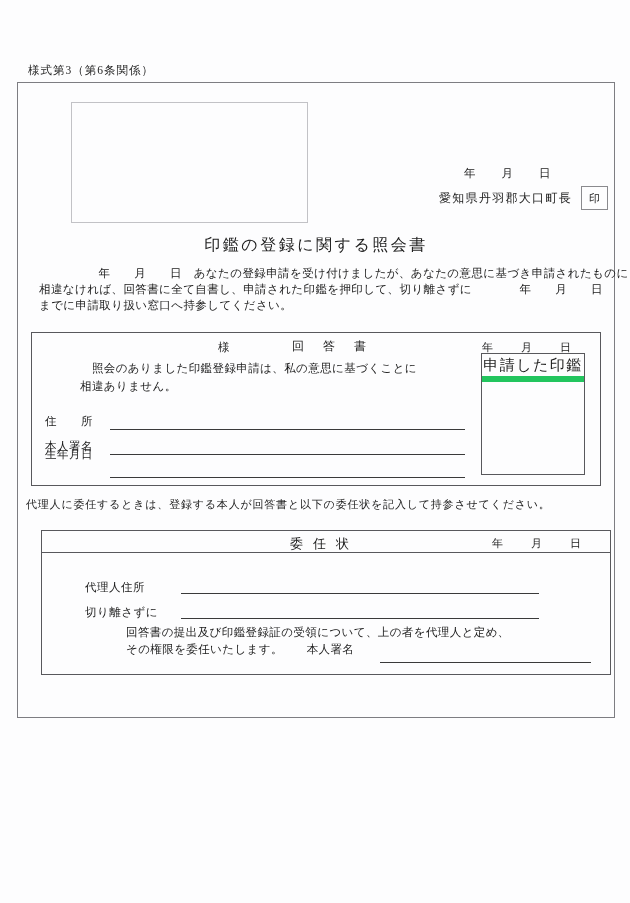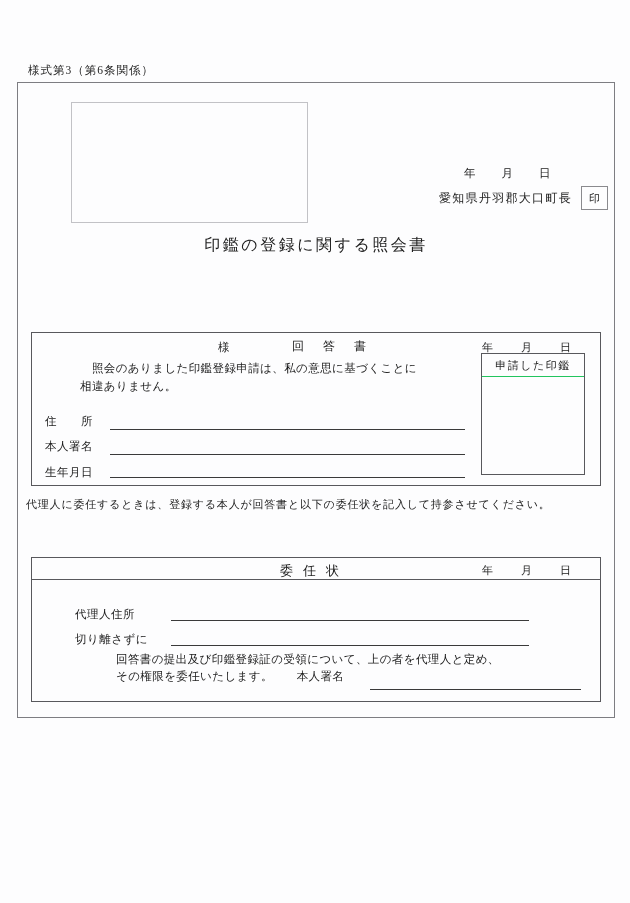--- a/index.html
+++ b/index.html
@@ -29,39 +29,39 @@
   #inkan-box{left:563px;top:103px;width:25px;height:22px;border:1px solid #8a8a8e;
     text-align:center;line-height:22px;font-size:11px;}
 
   #doc-title{left:0;top:152px;width:596px;text-align:center;
     font-size:16px;letter-spacing:2.5px;}
 
   #intro{left:21px;top:182px;font-size:11.5px;line-height:16px;letter-spacing:0.4px;}
 
   .section-box{left:13px;width:568px;border:1px solid #58585c;background:transparent;}
   #reply-box{top:249px;height:152px;}
-  #poa-box{top:474px;height:143px;}
+  #poa-box{top:447px;height:143px;margin-left:10px;}
 
   .box-rel{position:absolute;inset:0;}
 
   
   #reply-sama{left:186px;top:7px;font-size:11.5px;}
   #reply-title{left:260px;top:5px;font-size:12px;letter-spacing:19px;}
   #reply-date{left:450px;top:7px;font-size:11px;letter-spacing:2px;}
   #applied-seal-box{left:449px;top:20px;width:102px;height:120px;border:1px solid #58585c;}
-  #applied-seal-label{display:block;height:22px;line-height:22px;border-bottom:1px solid #22c55e;
-    text-align:center;font-size:11px;letter-spacing:1.5px;}
+  #applied-seal-label{display:block;height:22px;line-height:22px;border-bottom:6px solid #22c55e;
+    text-align:center;font-size:15px;letter-spacing:1.5px;}
   #reply-statement{left:13px;top:26px;font-size:11.5px;line-height:18px;letter-spacing:0.4px;margin-left:35px;}
   .field-label{font-size:11.5px;letter-spacing:0.5px;}
   .u-line{border-bottom:1px solid #3a3a3a;height:0;}
   #fld-addr-label{left:13px;top:81px;}
   #fld-addr-line{left:78px;top:96px;width:355px;}
   #fld-sign-label{left:13px;top:106px;}
   #fld-sign-line{left:78px;top:121px;width:355px;}
-  #fld-birth-label{left:13px;top:132px;}
+  #fld-birth-label{left:13px;top:114px;}
   #fld-birth-line{left:78px;top:144px;width:355px;}
 
   #proxy-note{left:8px;top:414px;font-size:11px;letter-spacing:0.8px;}
 
   
   #poa-header{position:absolute;left:0;top:0;width:100%;height:21px;border-bottom:1px solid #58585c;}
   #poa-title{left:248px;top:4px;font-size:13px;letter-spacing:10px;}
   #poa-date{left:450px;top:5px;font-size:11px;letter-spacing:2px;}
   #poa-addr-label{left:43px;top:49px;}
   #poa-addr-line{left:139px;top:62px;width:358px;}
@@ -80,20 +80,25 @@
   <div class="abs" id="addr-box"></div>
 
   <div class="abs nowrap" id="hdr-date">年　　月　　日</div>
   <div class="abs nowrap" id="mayor">愛知県丹羽郡大口町長</div>
   <div class="abs" id="inkan-box">
     <span>印</span>
   </div>
 
   <div class="abs nowrap" id="doc-title">印鑑の登録に関する照会書</div>
 
+  <div class="abs" id="intro">
+    <div class="nowrap">　　　　　年　　月　　日　あなたの登録申請を受け付けましたが、あなたの意思に基づき申請されたものに</div>
+    <div class="nowrap">相違なければ、回答書に全て自書し、申請された印鑑を押印して、切り離さずに　　　　年　　月　　日</div>
+    <div class="nowrap">までに申請取り扱い窓口へ持参してください。</div>
+  </div>
 
   <div class="abs section-box" id="reply-box">
     <div class="box-rel">
       <span class="abs nowrap" id="reply-sama">様</span>
       <span class="abs nowrap" id="reply-title">回答書</span>
       <span class="abs nowrap" id="reply-date">年　　月　　日</span>
 
       <div class="abs" id="applied-seal-box">
         <span id="applied-seal-label" class="nowrap">申請した印鑑</span>
         <div></div>

